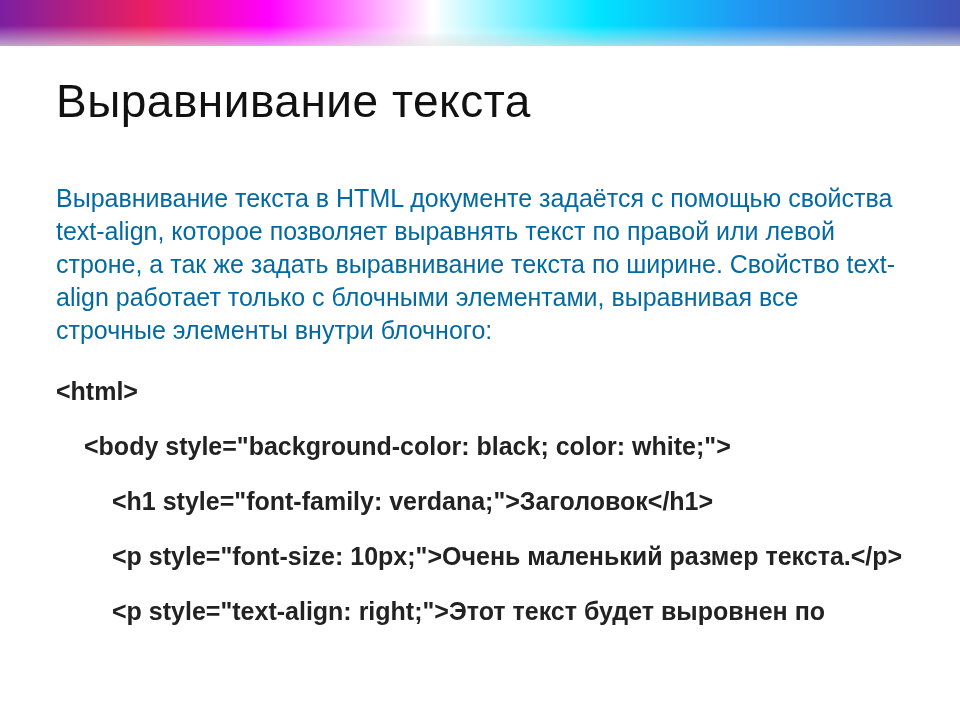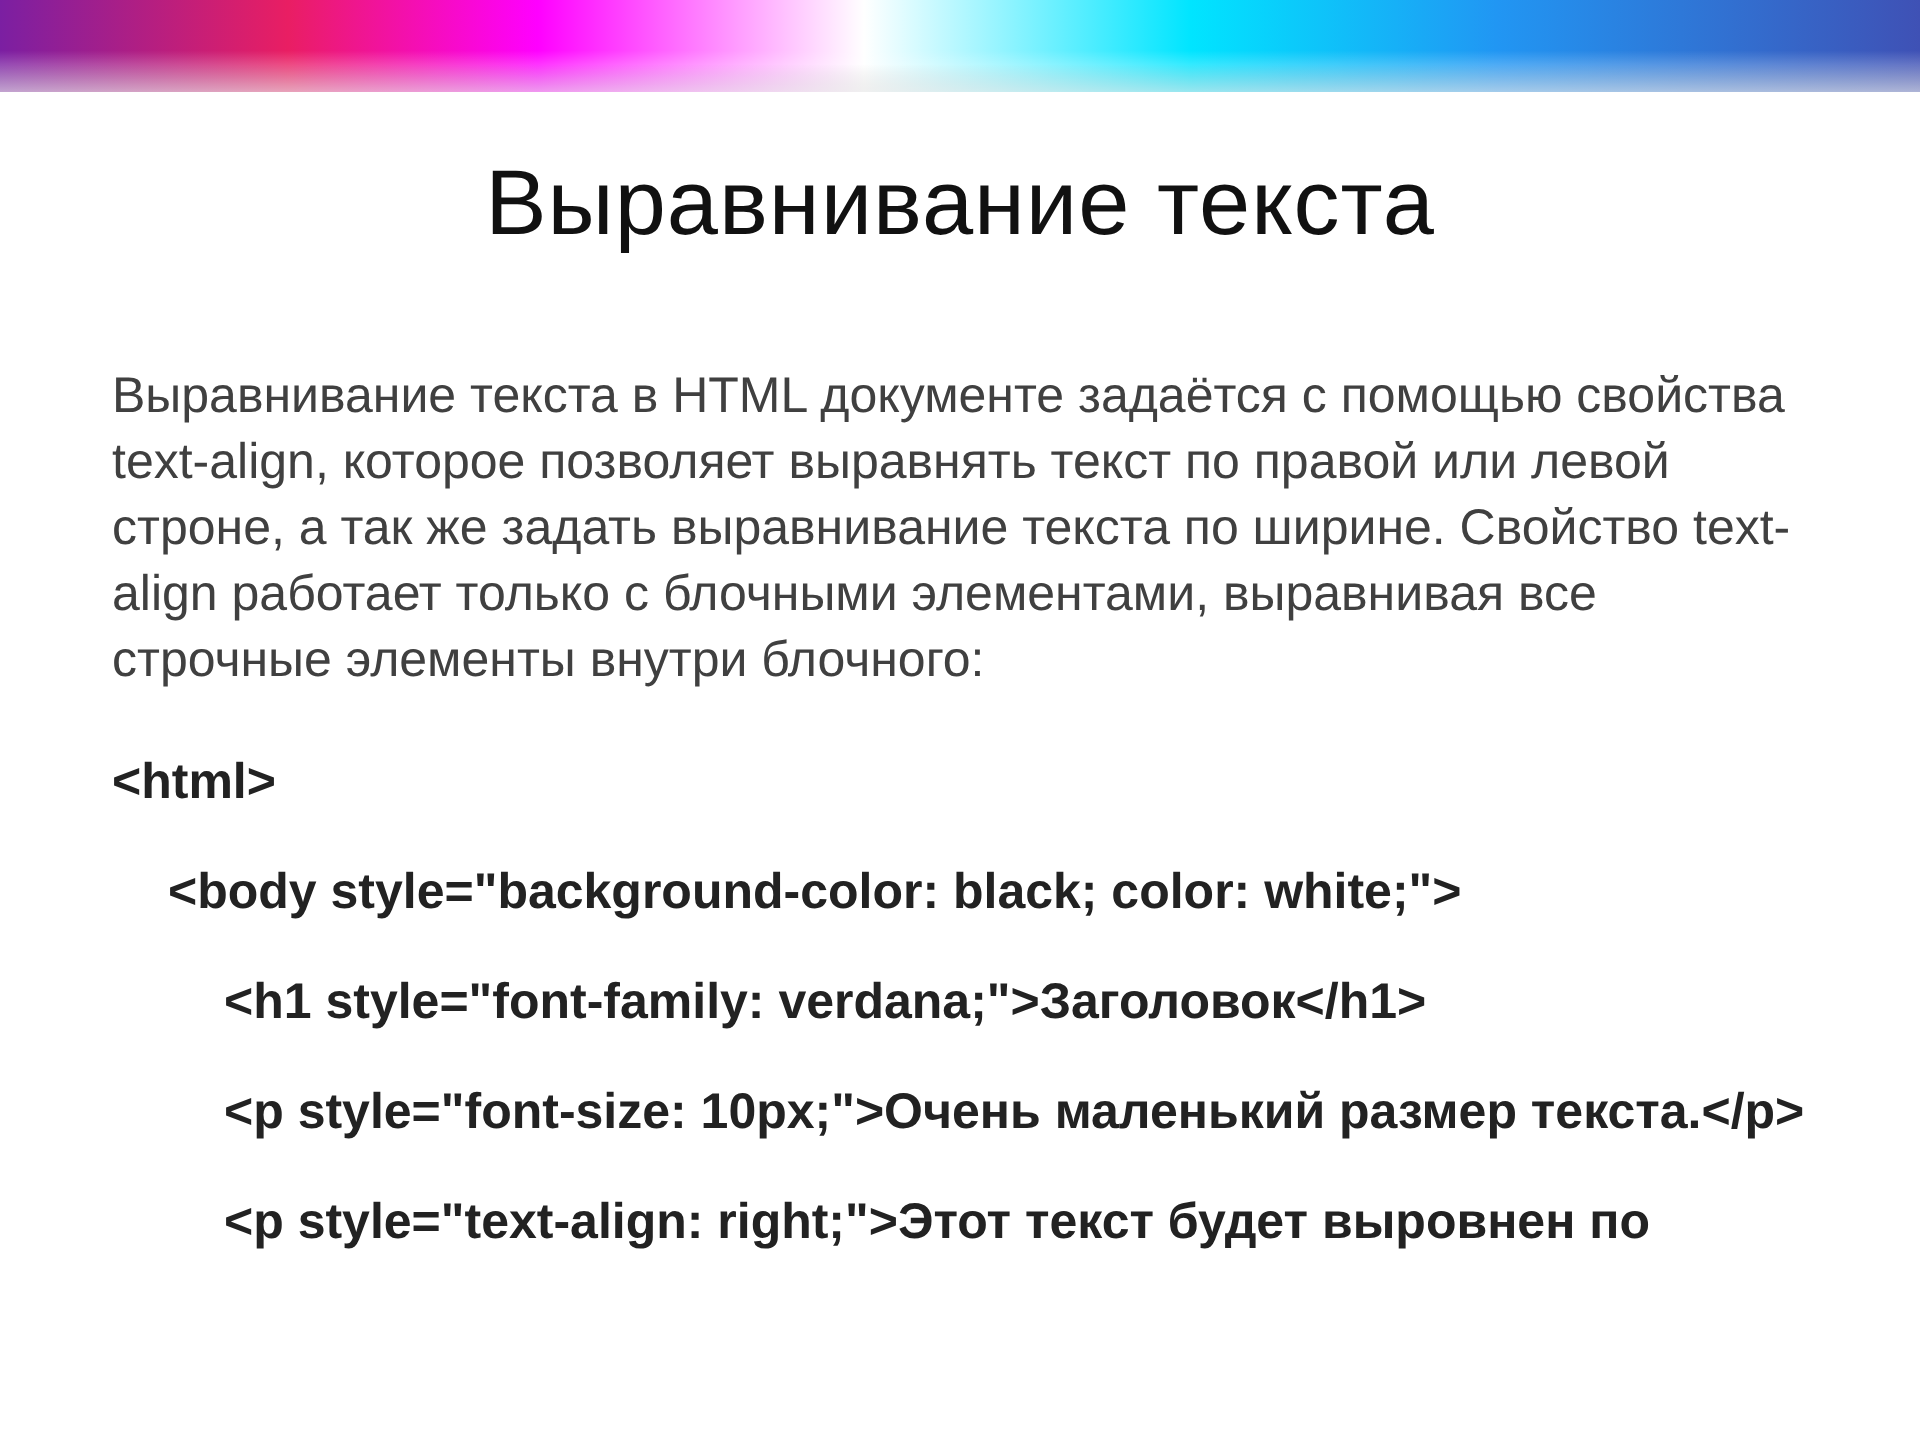--- a/index.html
+++ b/index.html
@@ -33,28 +33,28 @@
                 linear-gradient(0deg, rgba(0,0,0,0.15) 0%, rgba(0,0,0,0) 30%);
     pointer-events: none;
   }
   .slide {
     padding: 28px 56px 0 56px;
   }
   .title {
     font-size: 46px;
     font-weight: 400;
     color: #111;
-    text-align: center;
+    text-align: left;
     margin-bottom: 54px;
     letter-spacing: 0.5px;
   }
   .desc {
     font-size: 25px;
     line-height: 1.32;
-    color: #404040;
+    color: #0369a1;
     margin-bottom: 28px;
   }
   .code-line {
     font-size: 25px;
     line-height: 1.32;
     color: #222;
     margin-bottom: 22px;
     white-space: pre-wrap;
     font-weight: bold;
   }

